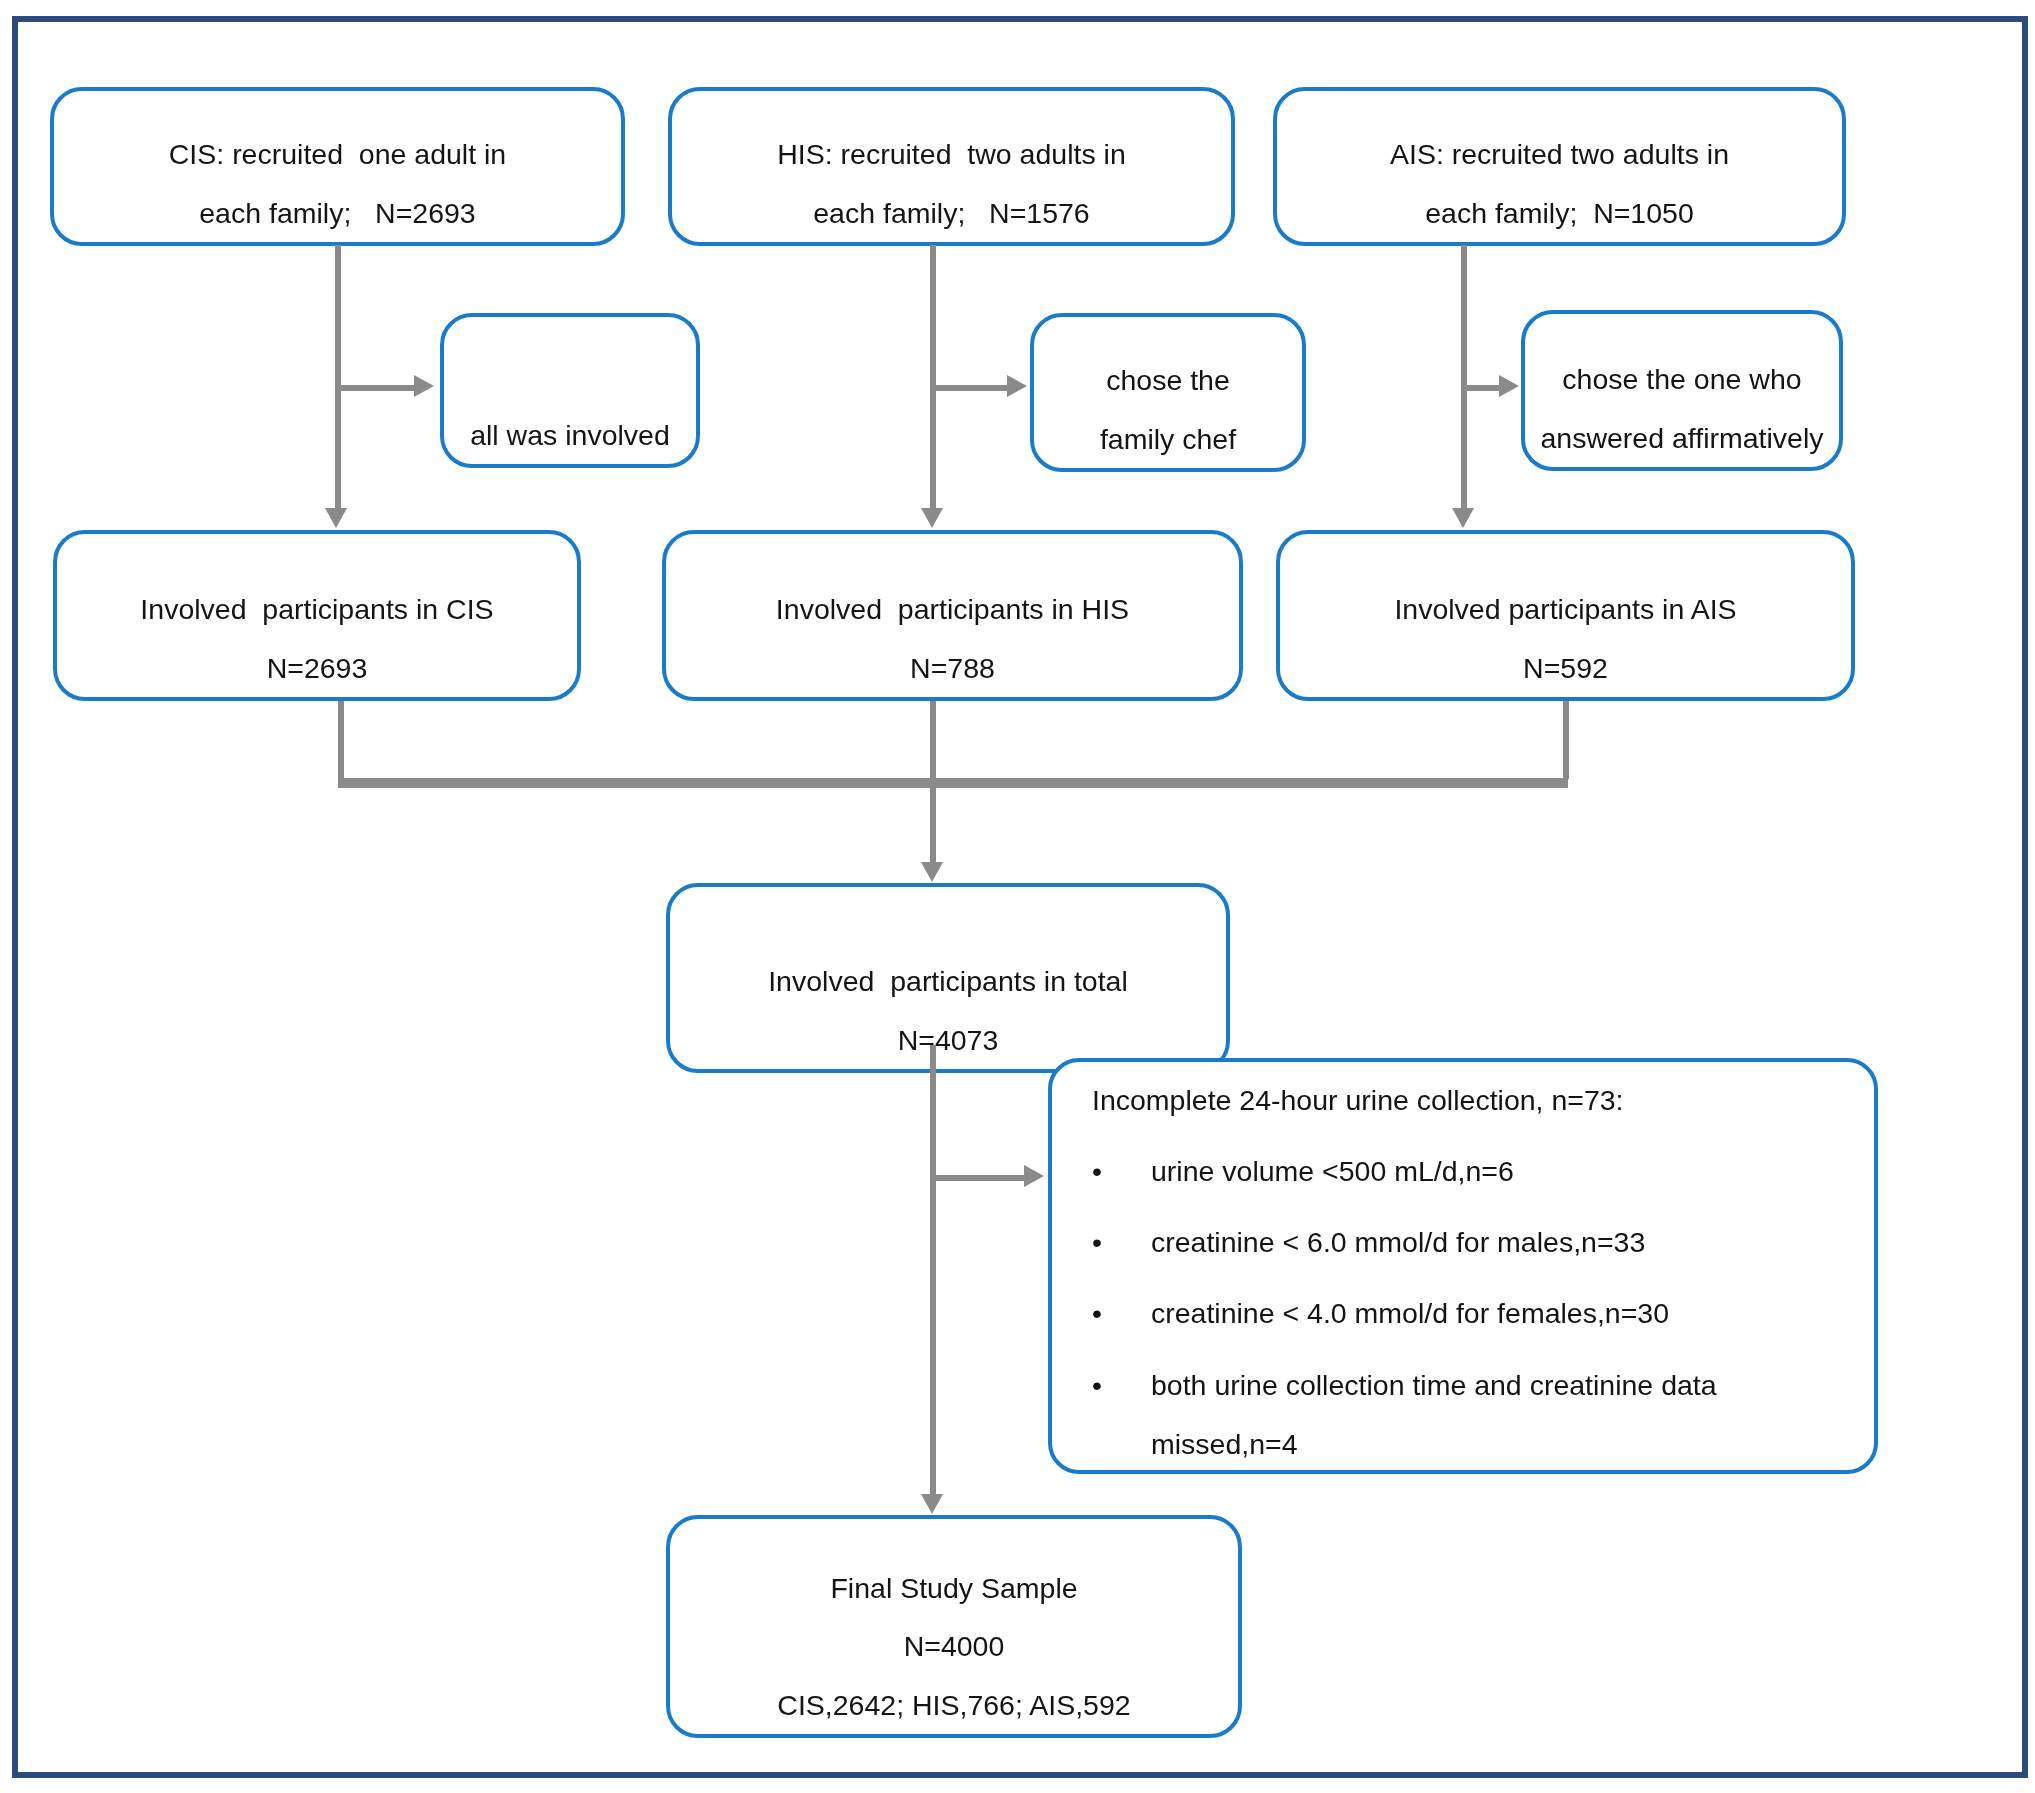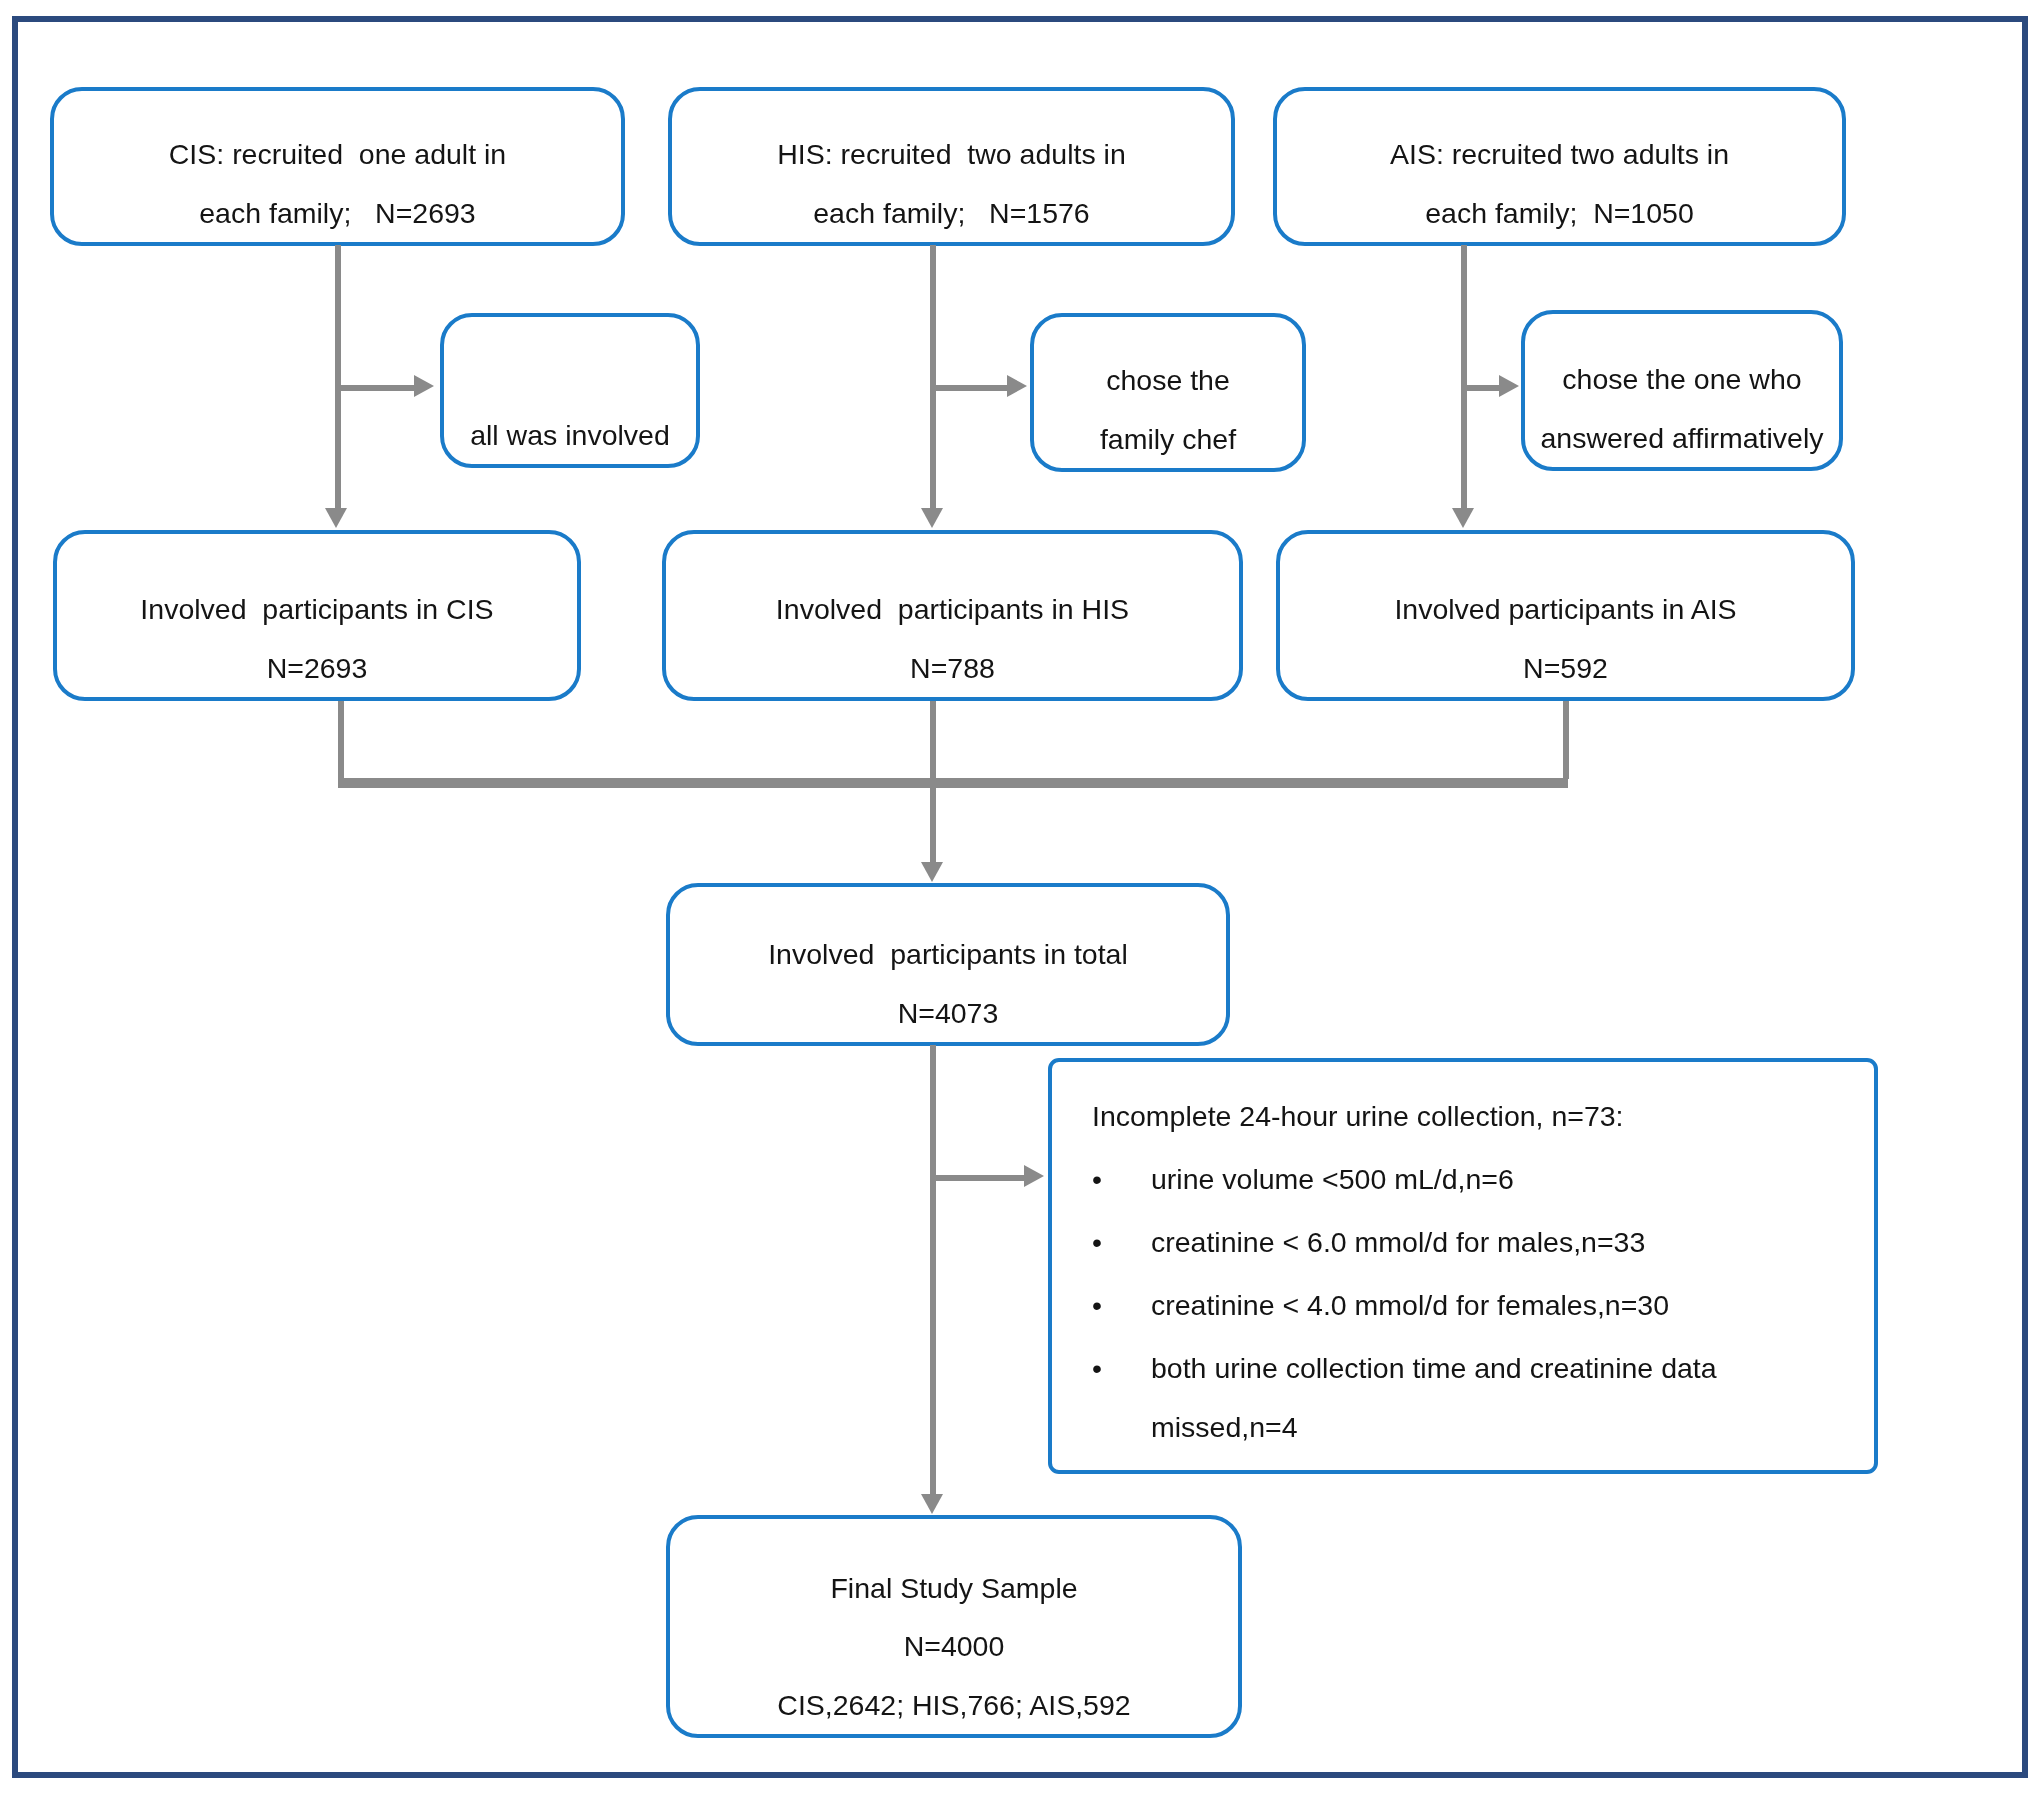--- a/index.html
+++ b/index.html
@@ -29,22 +29,22 @@
   .vline{position:absolute;width:5.6px;background:var(--arrow);}
   .hline{position:absolute;height:5.6px;background:var(--arrow);}
   .hline.thick{height:10px;}
   .arr-down{position:absolute;width:0;height:0;
     border-left:11.8px solid transparent;border-right:11.8px solid transparent;
     border-top:20px solid var(--arrow);}
   .arr-right{position:absolute;width:0;height:0;
     border-top:11.8px solid transparent;border-bottom:11.8px solid transparent;
     border-left:20px solid var(--arrow);}
   .excl{
-    align-items:flex-start;justify-content:space-between;text-align:left;
-    padding:25px 25px 12.4px 40px;border-radius:11px;line-height:2.08;
+    align-items:flex-start;justify-content:center;text-align:left;
+    padding:25px 25px 12.4px 40px;border-radius:31px;line-height:2.08;gap:12px;
   }
   .excl-title{white-space:pre-wrap;}
   .brow{display:flex;width:100%;}
   .bdot{width:59px;flex:0 0 59px;}
   .btxt{flex:1;padding-right:73px;white-space:pre-wrap;}
 </style>
 </head>
 <body>
 
 <div class="canvas">
@@ -102,21 +102,21 @@
     <div class="ln">Involved participants in AIS</div>
     <div class="ln">N=592</div>
   </div>
 
   <div class="vline" style="left:338px;top:701px;height:78px"></div>
   <div class="vline" style="left:1563px;top:701px;height:78px"></div>
   <div class="hline thick" style="left:338px;top:778px;width:1230px"></div>
   <div class="vline" style="left:930px;top:701px;height:162px"></div>
   <div class="arr-down" style="left:921px;top:862px"></div>
 
-  <div class="fbox" style="left:666px;top:883px;width:564px;height:163px">
+  <div class="fbox" style="left:666px;top:883px;width:564px;height:190px">
     <div class="ln">Involved  participants in total</div>
     <div class="ln">N=4073</div>
   </div>
 
   <div class="vline" style="left:930px;top:1045px;height:450px"></div>
   <div class="arr-down" style="left:921px;top:1494px"></div>
   <div class="hline" style="left:932px;top:1175px;width:93px"></div>
   <div class="arr-right" style="left:1024px;top:1165px"></div>
 
   <div class="fbox excl" style="left:1048px;top:1058px;width:830px;height:416px">

